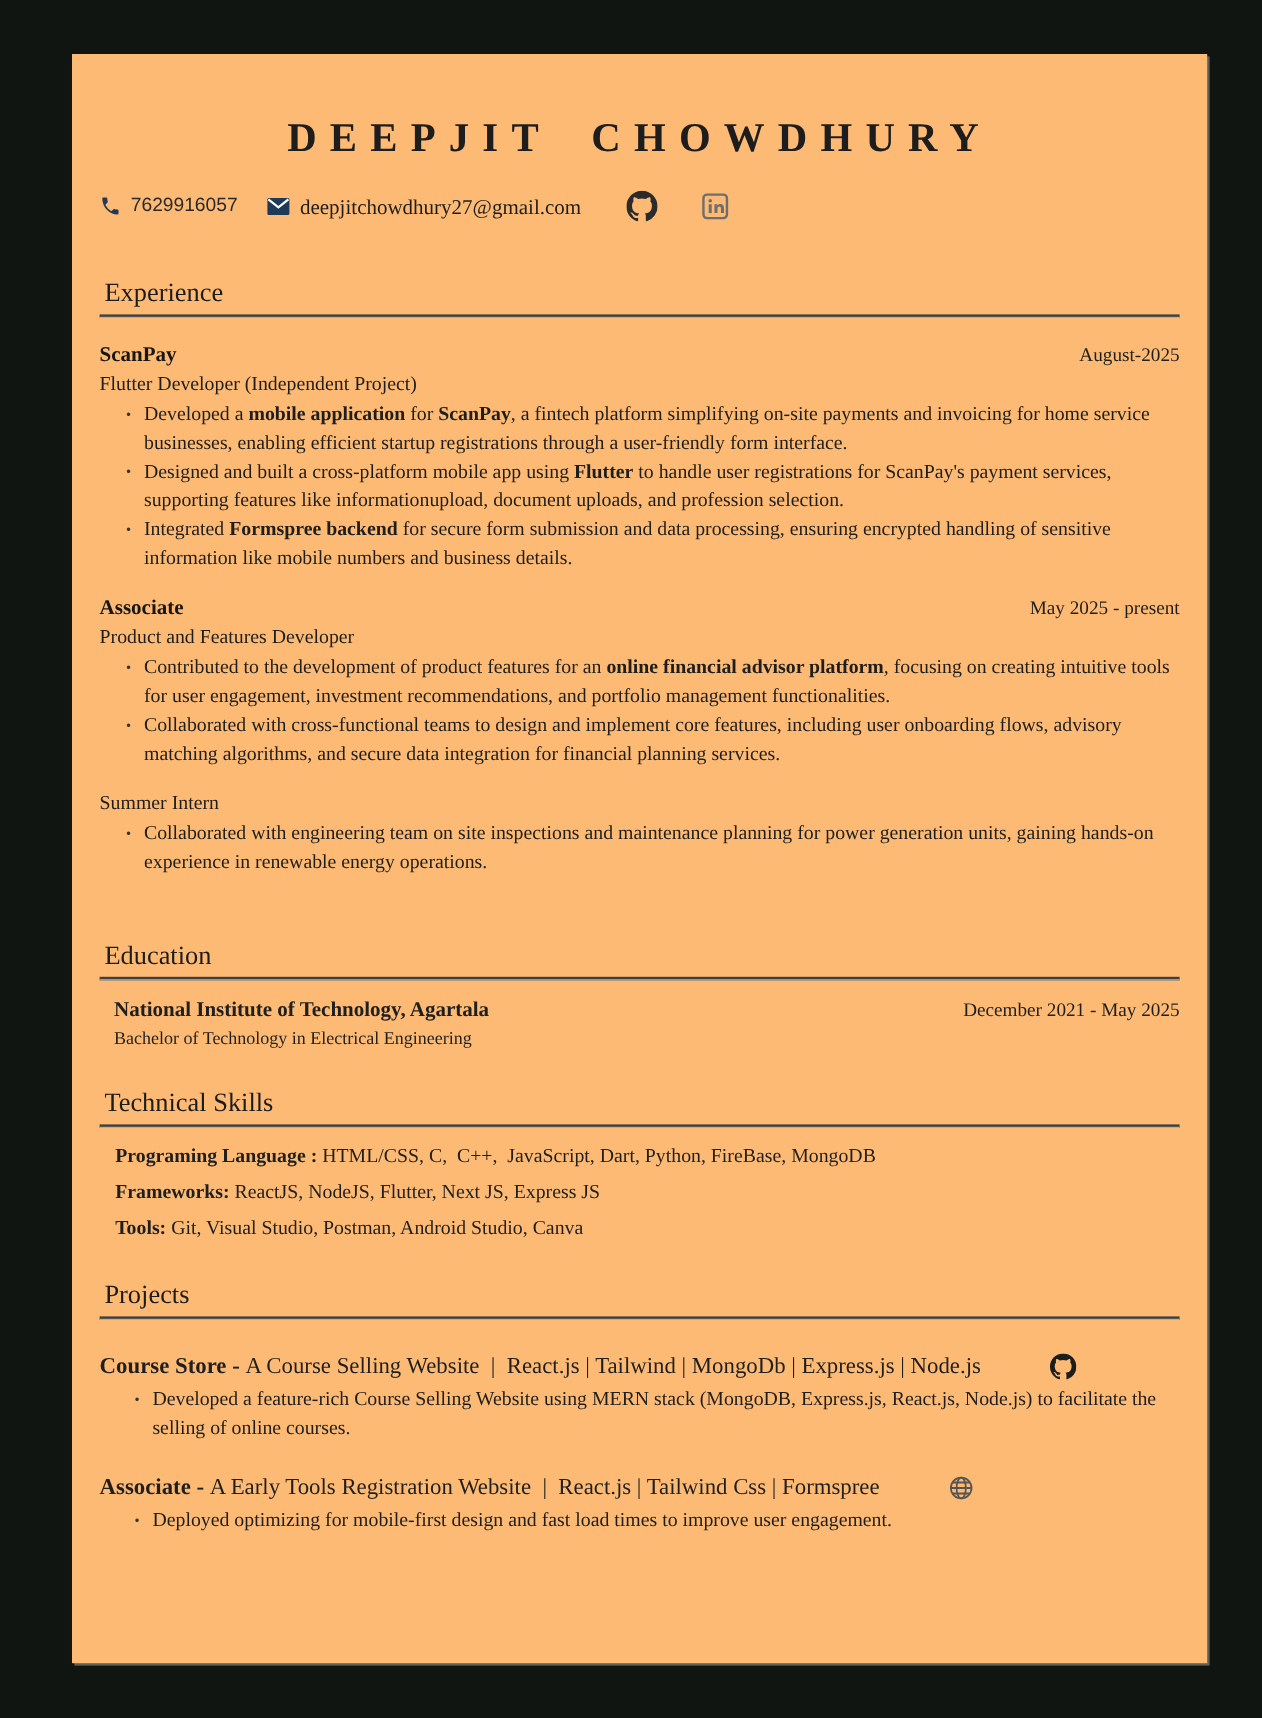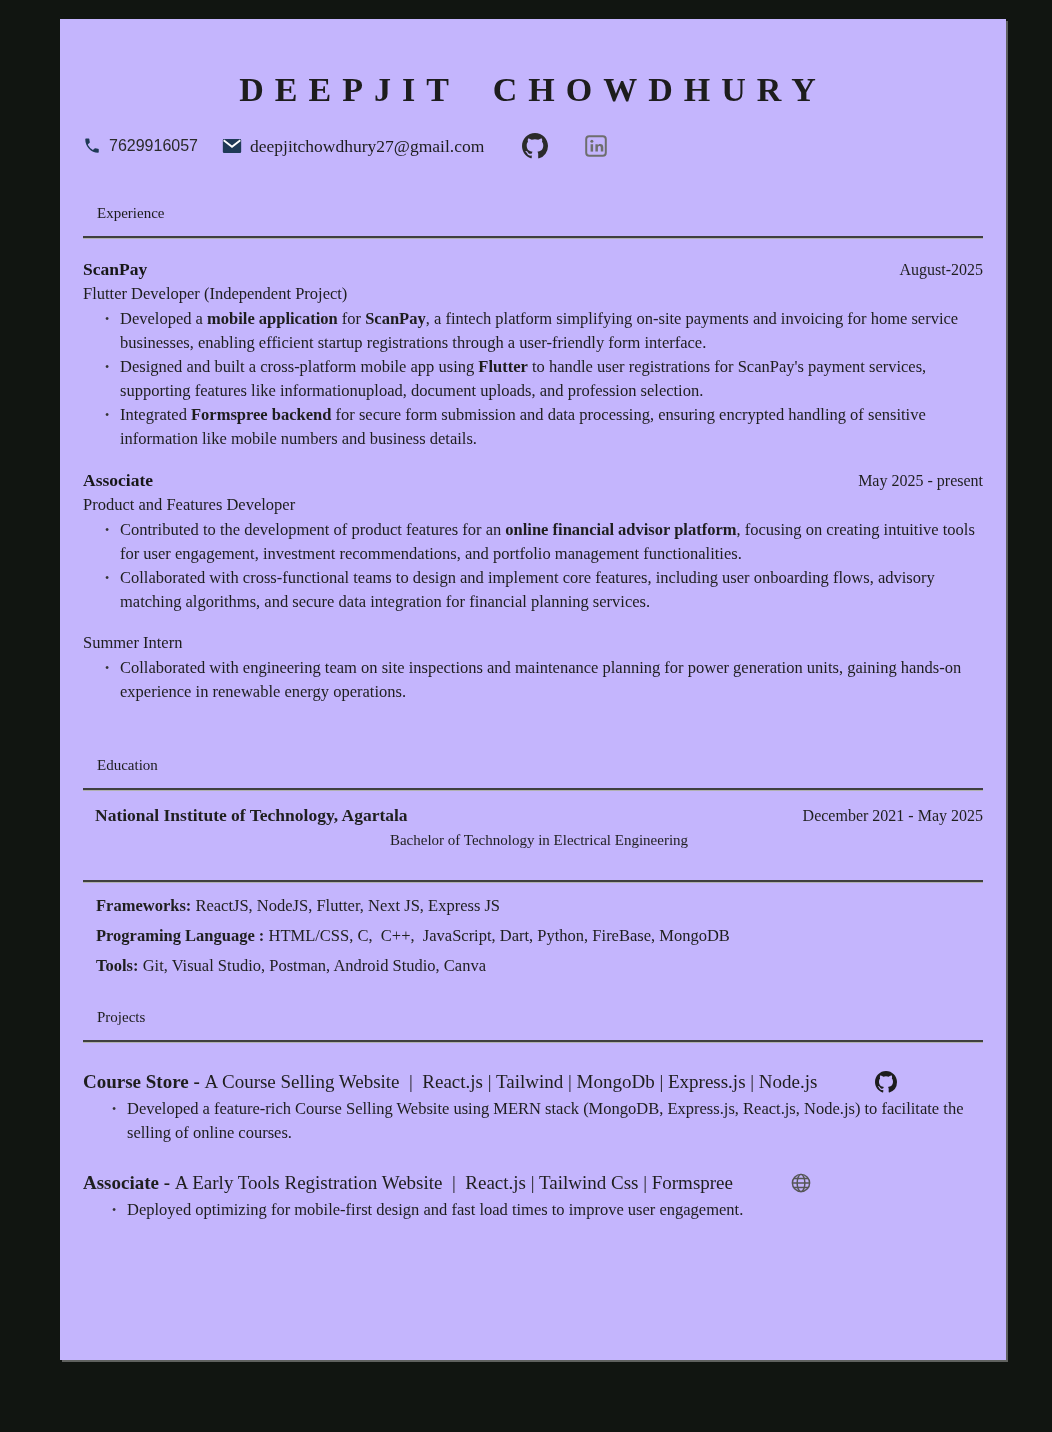--- a/index.html
+++ b/index.html
@@ -4,23 +4,23 @@
 <style>
   html,body { margin:0; padding:0; }
   body {
     width:1052px; height:1432px;
     background:#111511;
     font-family:"Liberation Serif", serif;
     position:relative;
     overflow:hidden;
   }
   .page {
-    position:absolute; left:60px; top:19px;
+    position:absolute; left:60px; top:45px;
     width:946px; height:1341px;
-    background:#c4b5fd;
+    background:#fdba74;
     box-sizing:border-box;
     padding:0 23px;
     box-shadow:2px 2px 0 0 rgba(190,190,190,0.45);
     color:#1f1f1f;
   }
   
   .name {
     margin-top:52px;
     text-align:center;
     font-size:34px;
@@ -35,21 +35,21 @@
     gap:4px;
   }
   .contact-item { display:flex; align-items:center; gap:8px; }
   .contact-gap-a { width:16px; }
   .contact-gap-b { width:30px; }
   .contact-gap-c { width:28px; }
   .phone-text { font-family:"Liberation Sans", sans-serif; font-size:16px; color:#2a2a2a; }
   .email-text { font-size:17.5px; color:#1d1d1d; }
   .icon { display:inline-block; line-height:0; }
   
-  .section-heading { font-size:15px; font-weight:normal; color:#1c1c1c; margin:14px; }
+  .section-heading { font-size:22px; font-weight:normal; color:#1c1c1c; margin:4px; }
   .rule { height:2px; background:#3f3f3f; border-bottom:1px solid #b0b0b0; margin-top:5px; }
   .section-experience { margin-top:46px; }
   .section-education  { margin-top:54px; }
   .section-skills     { margin-top:31px; }
   .section-projects   { margin-top:33px; }
   
   .entry { margin-top:20px; }
   .entry-head { display:flex; justify-content:space-between; align-items:baseline; }
   .company { font-size:17.5px; font-weight:bold; color:#171717; }
   .entry-date { font-size:16px; color:#1f1f1f; white-space:nowrap; }
@@ -61,21 +61,21 @@
     color:#1e1e1e; margin:0 0 1px 0;
     padding-right:4px;
   }
   ul.bullets li::before {
     content:"\2022";
     position:absolute; left:-15px; top:1px;
     font-size:12px; color:#333;
   }
   .b { font-weight:bold; }
   
-  .edu-block { margin-top:14px; padding-left:12px;text-align:center; }
+  .edu-block { margin-top:14px; padding-left:12px; }
   .edu-head { display:flex; justify-content:space-between; align-items:baseline; }
   .school { font-size:17.5px; font-weight:bold; }
   .degree { font-size:15px; margin-top:6px; }
   
   .skills-block { margin-top:13px; padding-left:13px; }
   .skill-row { font-size:16.5px; margin-bottom:10px; white-space:pre-wrap; }
   .skill-label { font-weight:bold; }
   
   .project { margin-top:28px; }
   .project-title { font-size:19px; display:flex; align-items:center; flex-wrap:wrap; white-space:pre-wrap; }
@@ -169,24 +169,25 @@
     <div class="edu-block">
       <div class="edu-head">
         <span class="school">National Institute of Technology, Agartala</span>
         <span class="entry-date">December 2021 - May 2025</span>
       </div>
       <div class="degree">Bachelor of Technology in Electrical Engineering</div>
     </div>
   </div>
 
   <div class="section section-skills">
+    <h2 class="section-heading">Technical Skills</h2>
     <div class="rule"></div>
     <div class="skills-block">
+      <div class="skill-row"><span class="skill-label">Programing Language : </span><span class="skill-value">HTML/CSS, C,  C++,  JavaScript, Dart, Python, FireBase, MongoDB</span></div>
       <div class="skill-row"><span class="skill-label">Frameworks: </span><span class="skill-value">ReactJS, NodeJS, Flutter, Next JS, Express JS</span></div>
-      <div class="skill-row"><span class="skill-label">Programing Language : </span><span class="skill-value">HTML/CSS, C,  C++,  JavaScript, Dart, Python, FireBase, MongoDB</span></div>
       <div class="skill-row"><span class="skill-label">Tools: </span><span class="skill-value">Git, Visual Studio, Postman, Android Studio, Canva</span></div>
     </div>
   </div>
 
   <div class="section section-projects">
     <h2 class="section-heading">Projects</h2>
     <div class="rule"></div>
 
     <div class="project">
       <div class="project-title">

